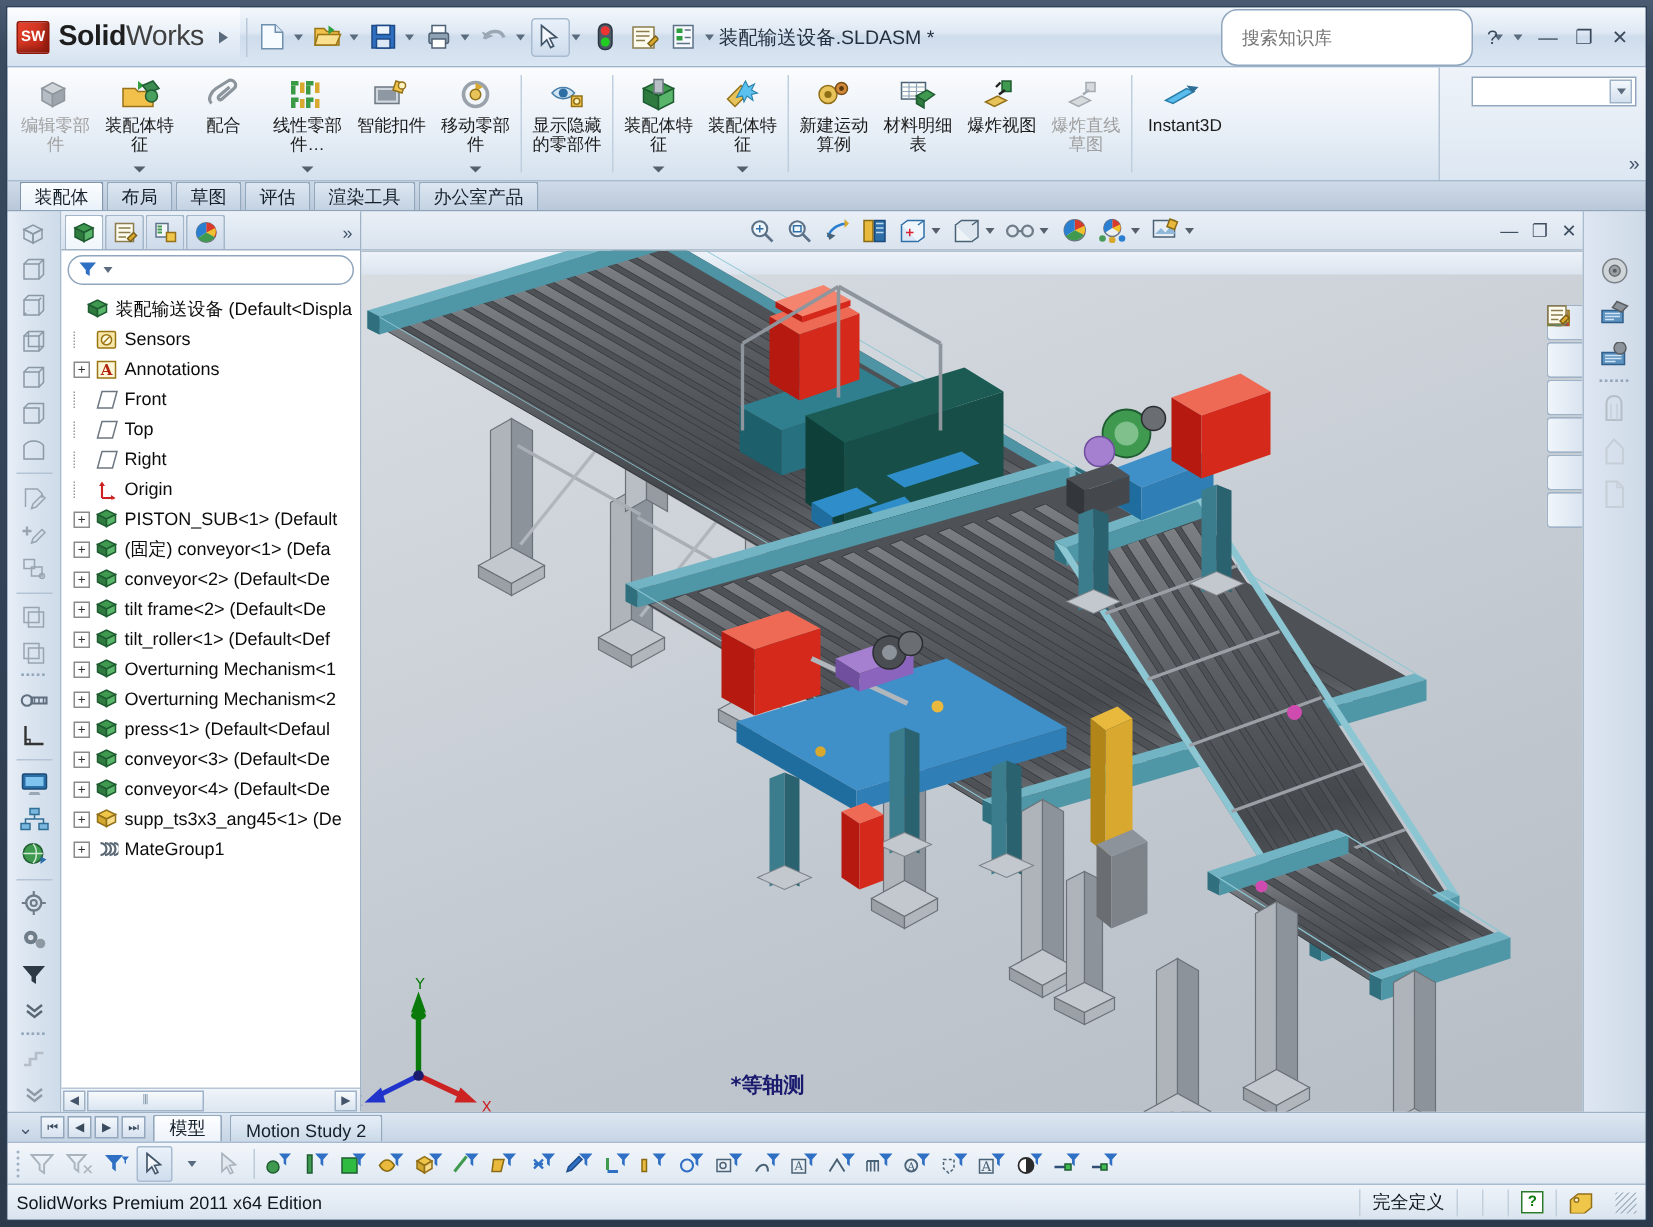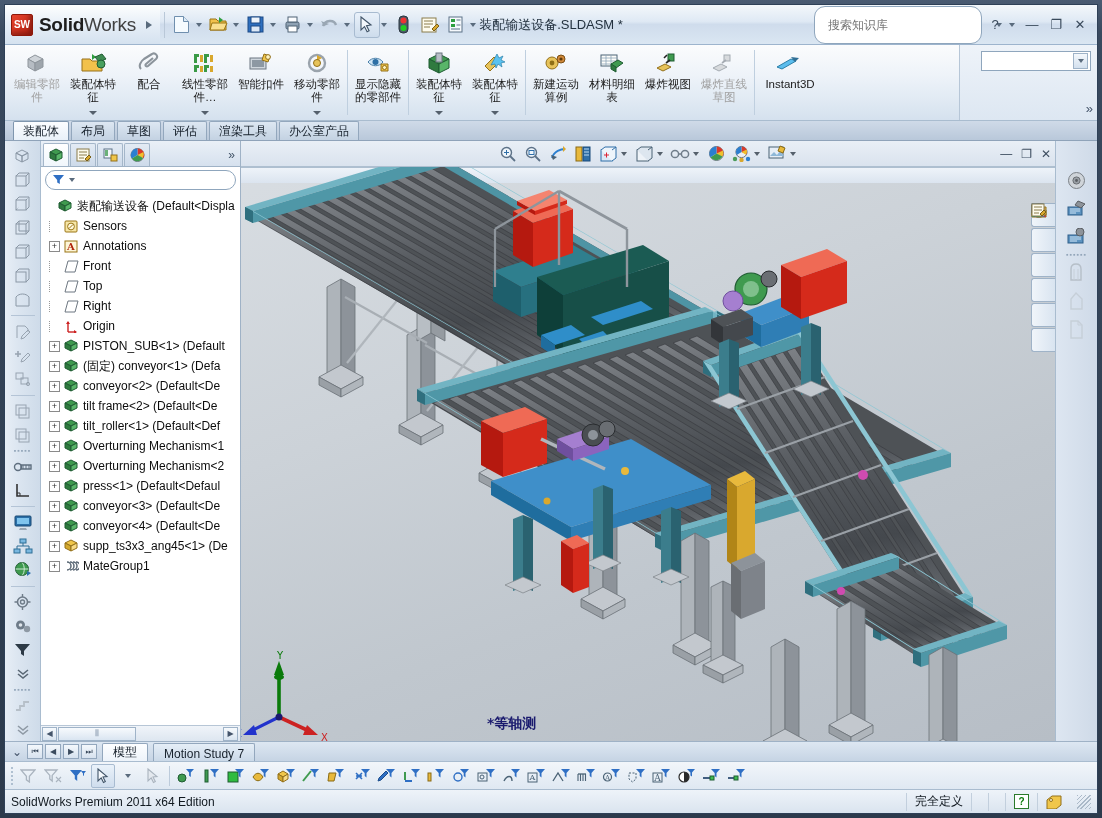--- a/index.html
+++ b/index.html
@@ -1580,21 +1580,21 @@
     <div class="studybar">
       <div class="chev-left">⌄</div>
       <div class="navb">⏮</div>
       <div class="navb">◀</div>
       <div class="navb">▶</div>
       <div class="navb">⏭</div>
       <div class="sbtab active">
           <span>模型</span>
         </div>
       <div class="sbtab">
-          <span>Motion Study 7</span>
+          <span>Motion Study 2</span>
         </div>
     </div>
 
     <div class="filterbar">
       <div class="fgrip">
           <i></i>
           <i></i>
           <i></i>
           <i></i>
           <i></i>

